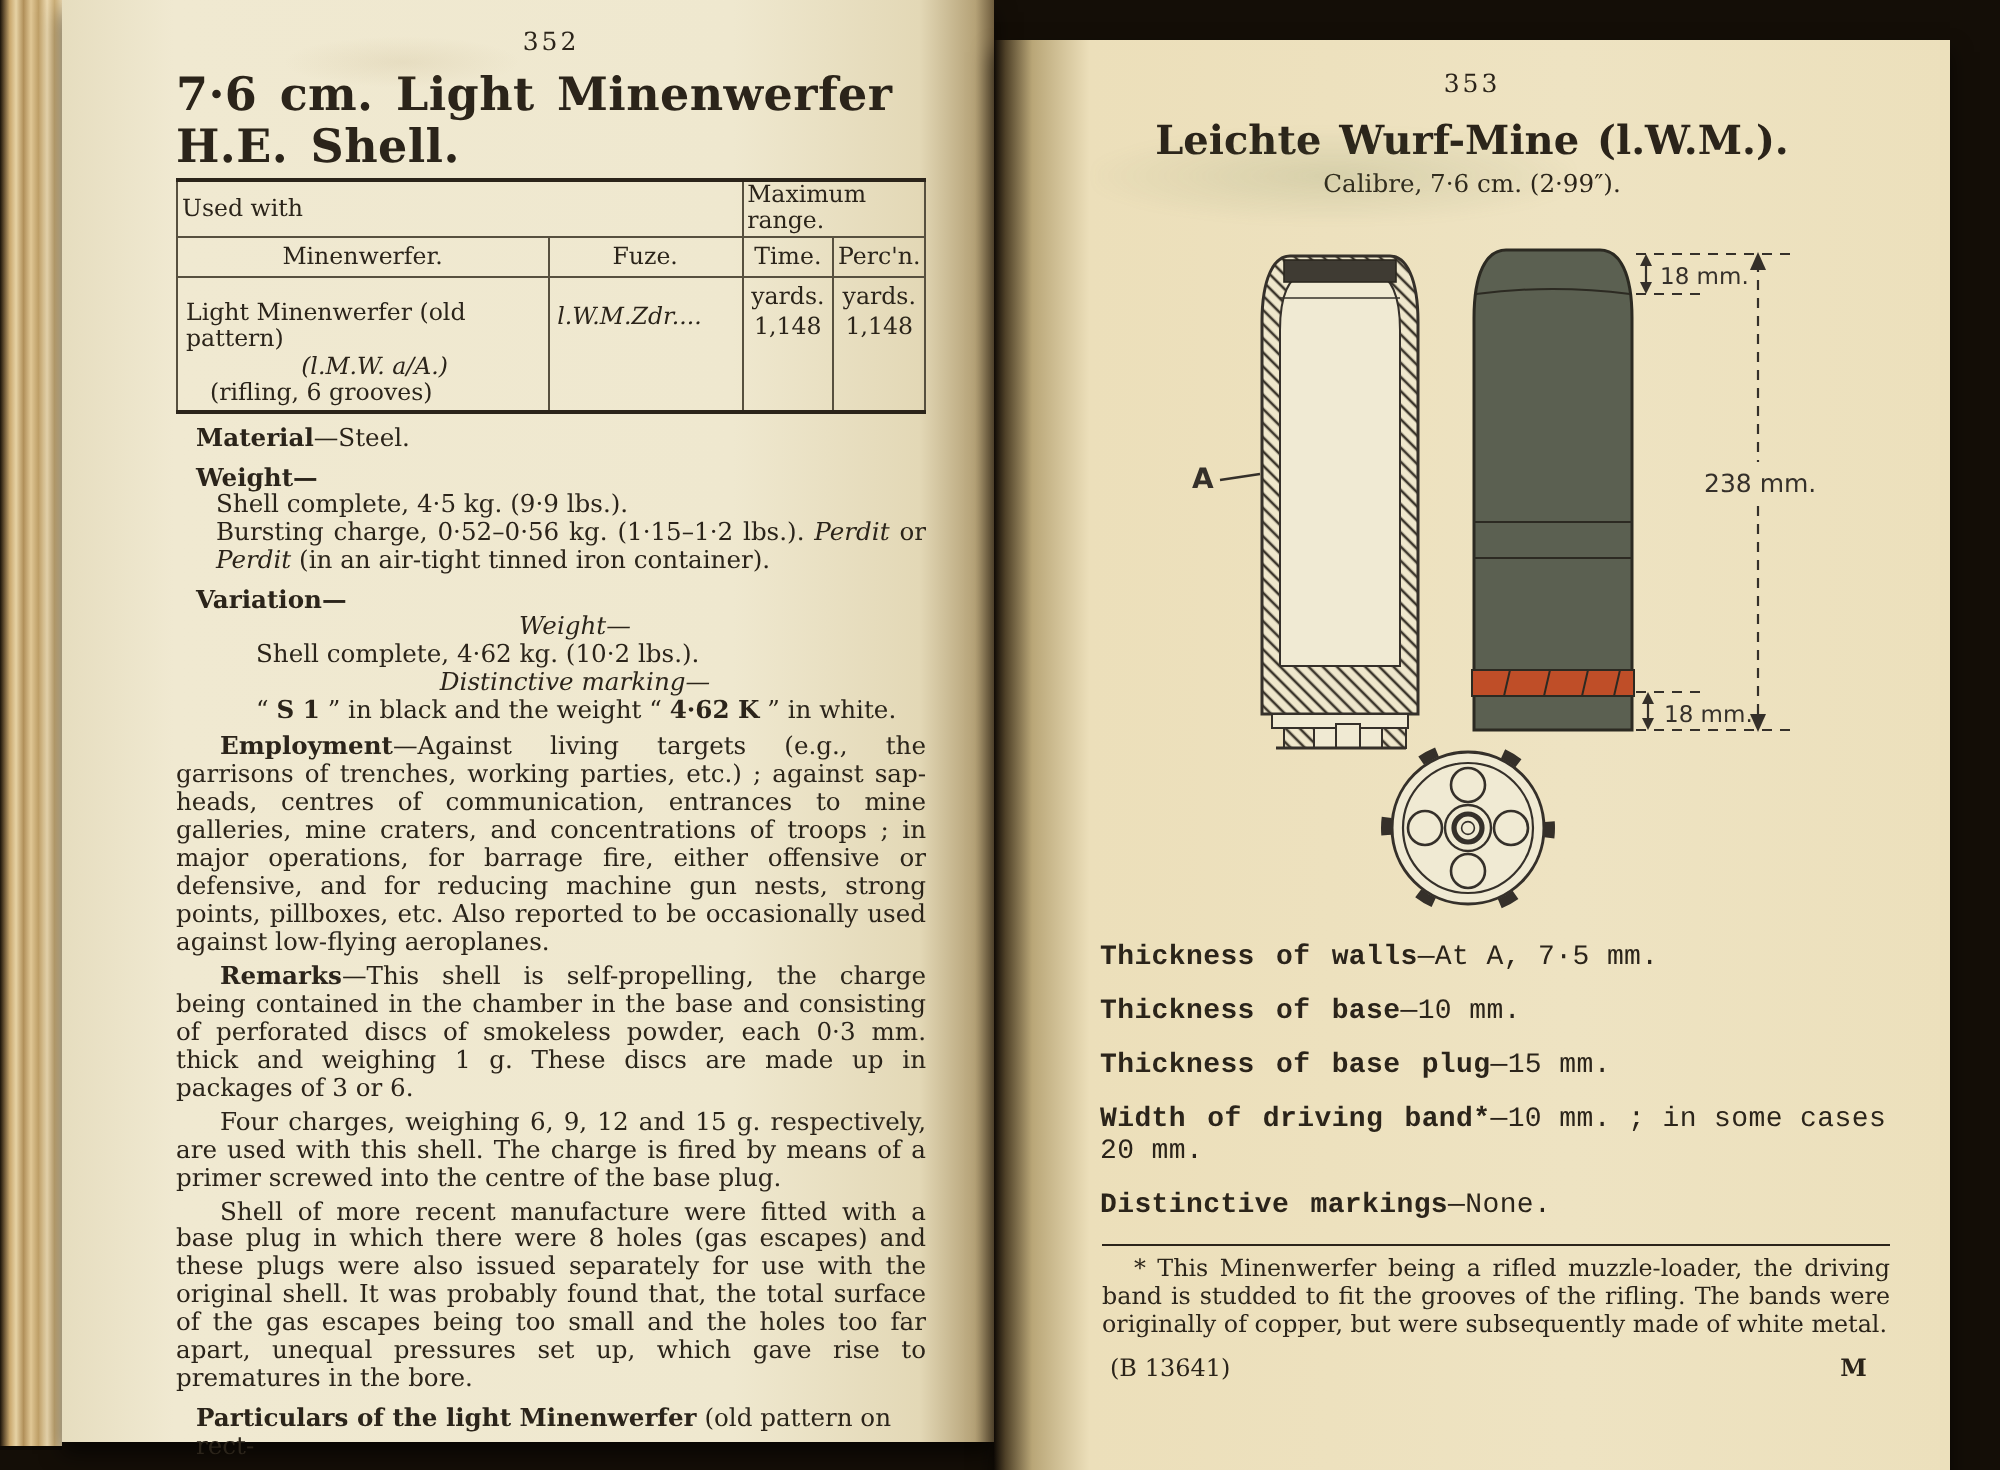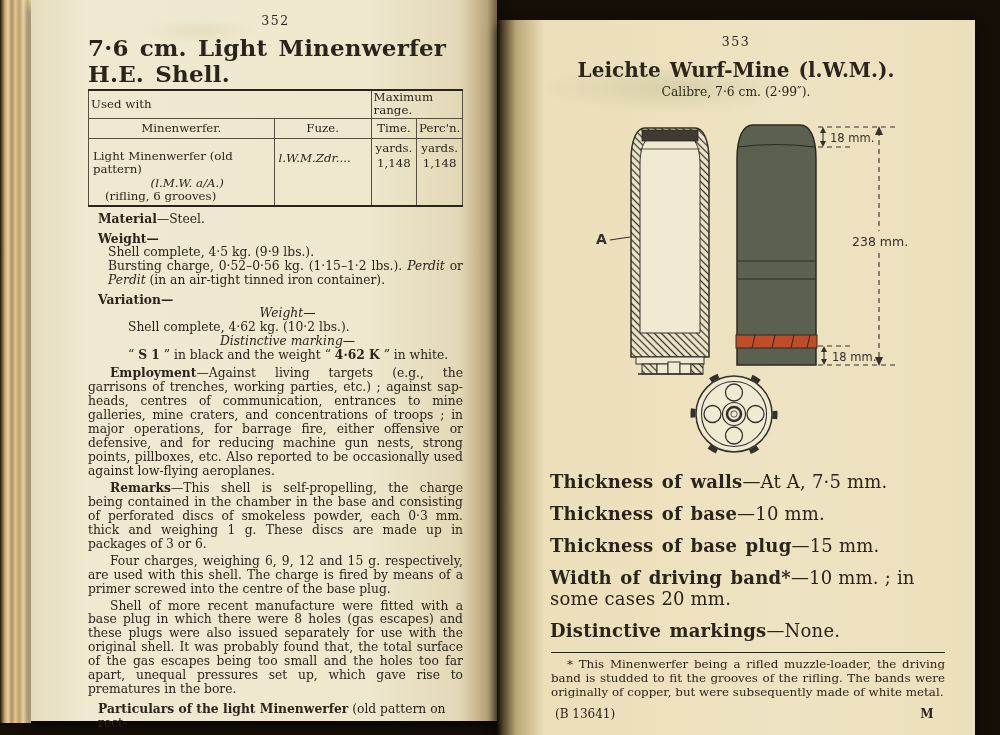--- a/index.html
+++ b/index.html
@@ -60,21 +60,21 @@
   .i { font-style:italic;text-align:center; }
   .ml10 { margin-left:10px; } .ml24 { margin-left:24px; }
   .ml34 { margin-left:20px; } .ml40 { margin-left:40px; }
   .just { text-align:justify; }
   .para { text-align:justify; text-indent:22px; margin-top:3px; }
   
   .content-r { margin:0 22px 0 44px; font-size:12.3px; }
   .title-r { text-align:center; font-weight:bold; font-size:20px; margin-top:9px; word-spacing:2px; }
   .subtitle-r { text-align:center; font-size:12.3px; margin-top:3px; }
   .diagram-wrap { position:relative; height:372px; }
-  .specline { margin:0 0 11px 9px; font-size:18px; letter-spacing:0.2px; }
+  .specline { margin:0 0 11px 9px; font-size:14px; letter-spacing:0.2px;font-family:Liberation Mono, monospace; }
   .specline .b { word-spacing:2px; }
   .footnote { margin:0 8px 0 10px; font-size:11.9px; line-height:1.18; border-top:1.5px solid #2b241a; padding-top:4px; text-align:justify; }
   .footnote .fn1 { text-indent:16px; }
   .footer-row { display:flex; margin:8px 10px 0 14px; font-size:12px; }
   .footer-m { margin-left:305px; font-weight:bold; }
   svg text { font-family:"DejaVu Sans", sans-serif; fill:#35302a; }
 </style>
 </head>
 <body>
 

